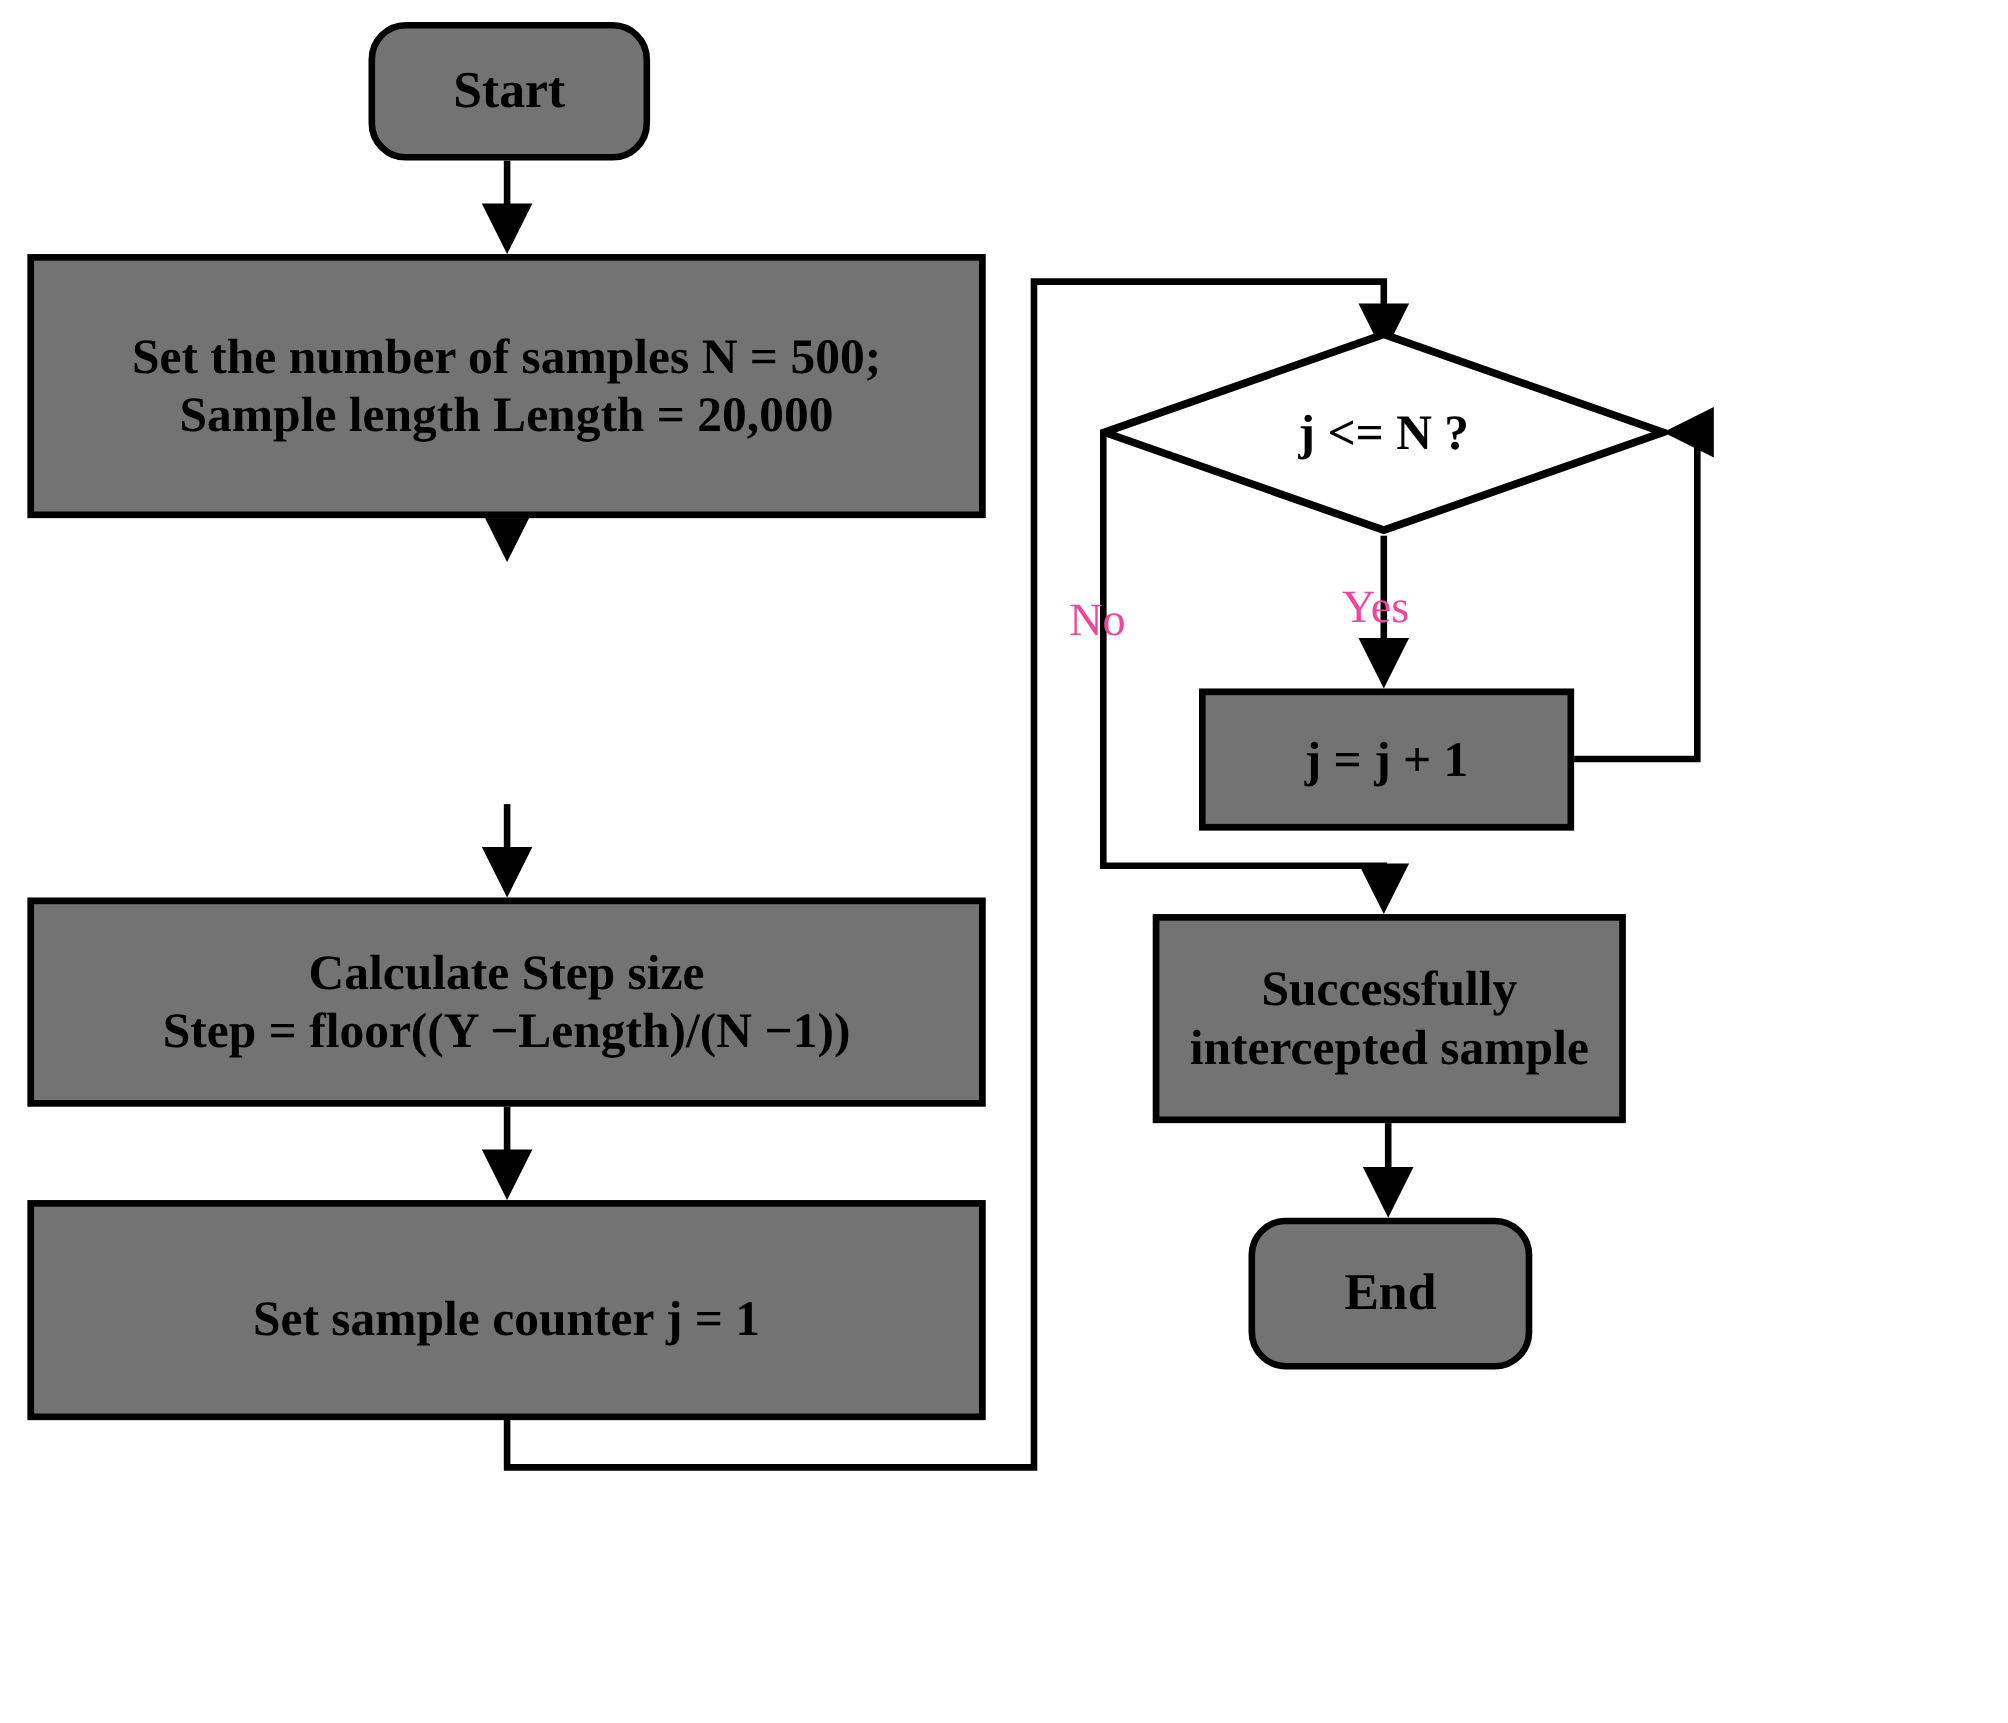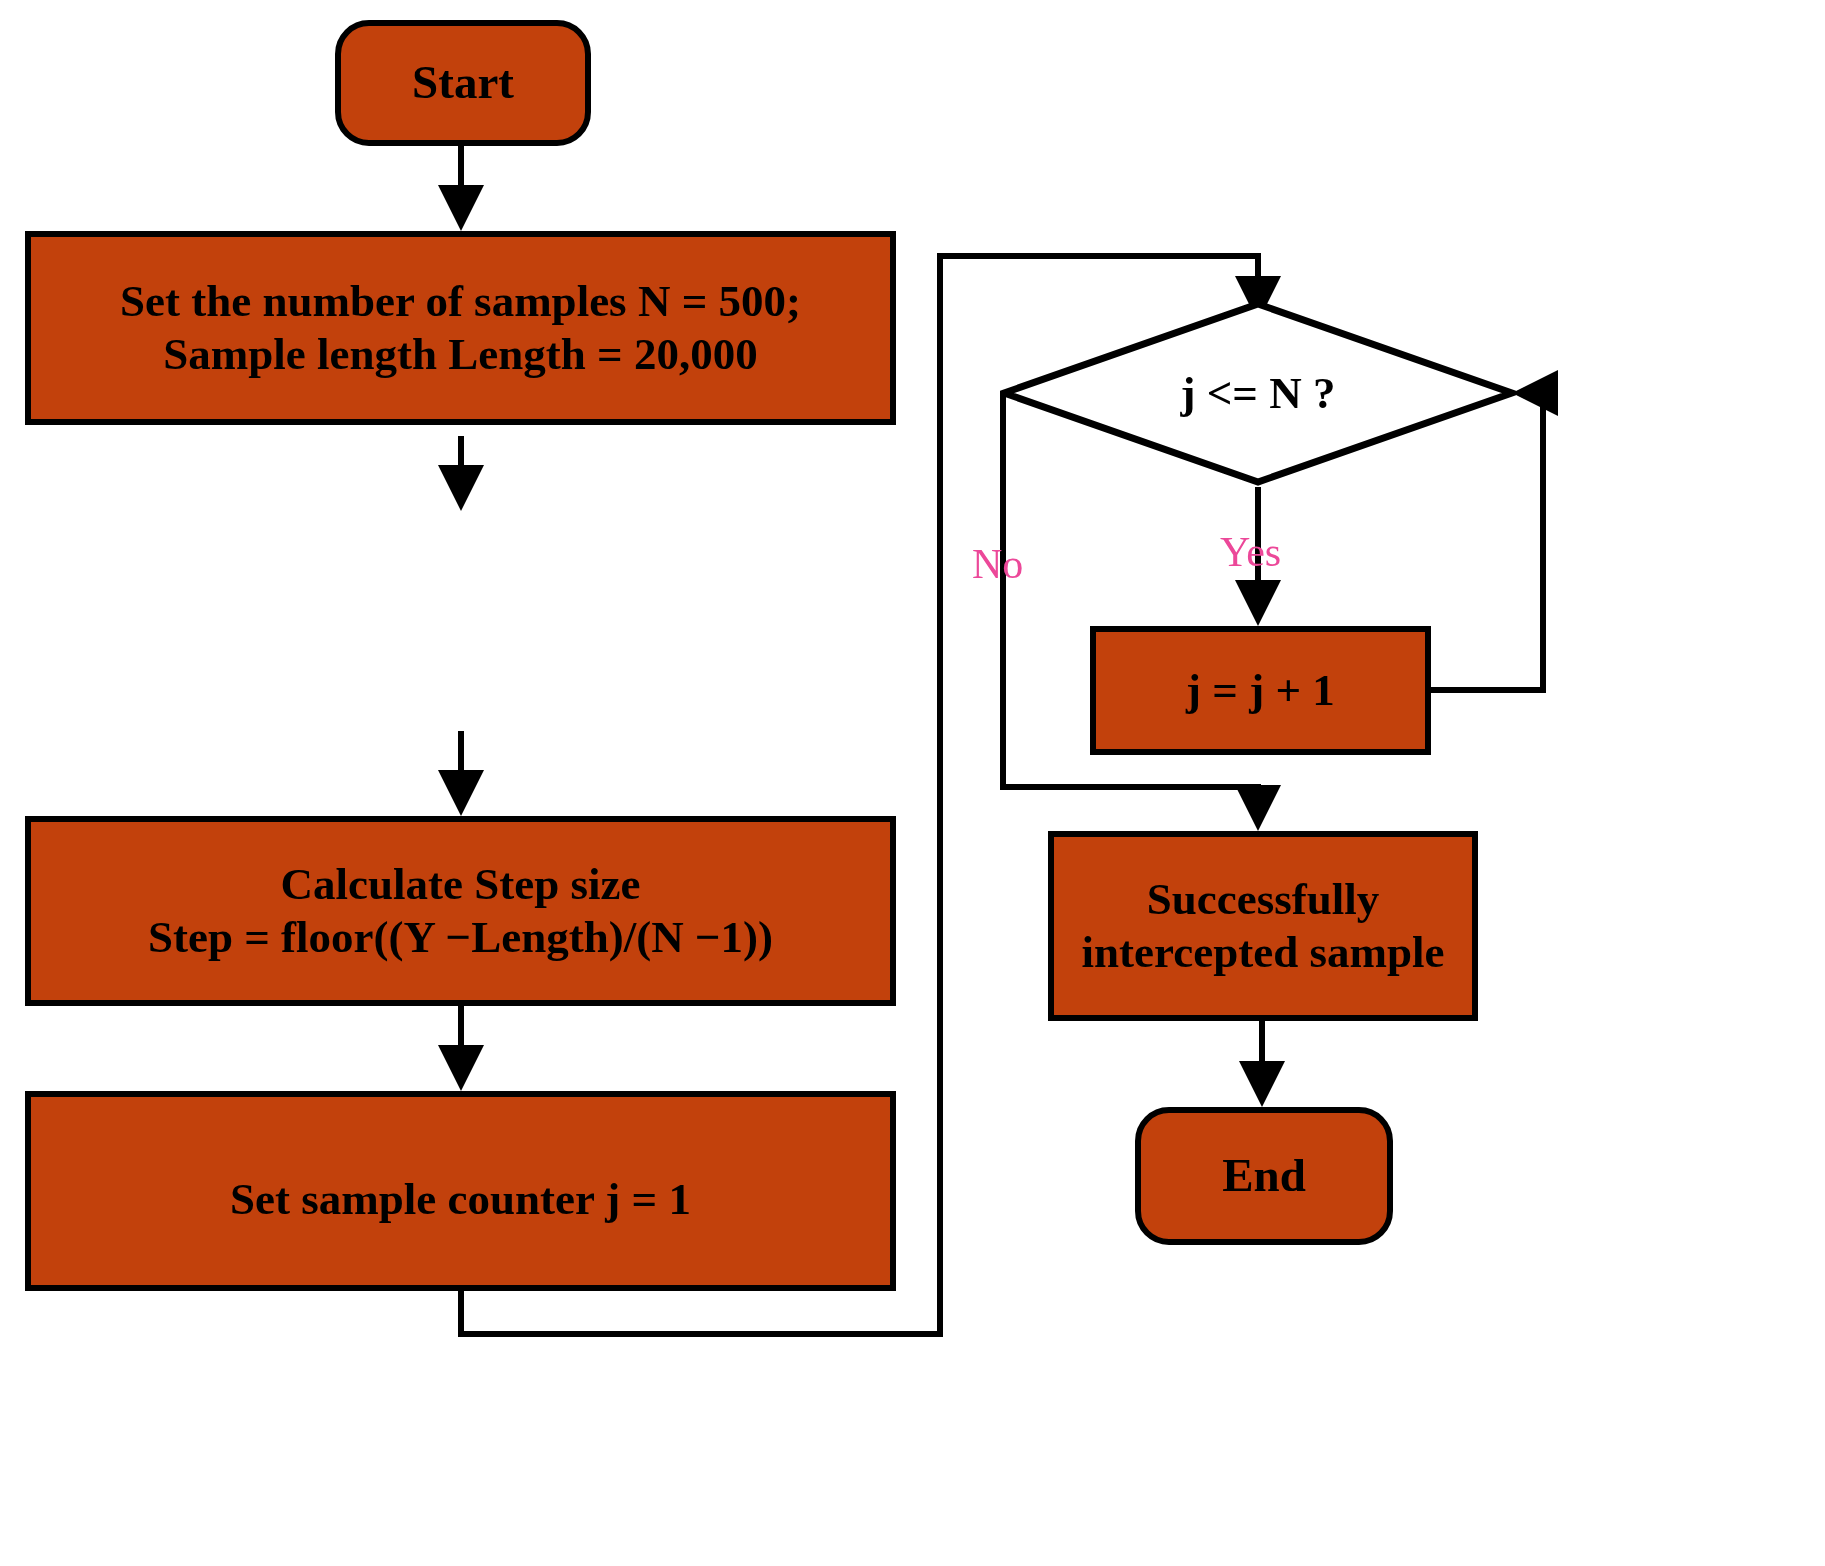--- a/index.html
+++ b/index.html
@@ -21,21 +21,21 @@
     left: 0;
     top: 0;
     width: 1825px;
     height: 1566px;
     pointer-events: none;
   }
   .node {
     position: absolute;
     box-sizing: border-box;
     border: 6px solid #000000;
-    background: #c2410c;
+    background: #737373;
     display: flex;
     align-items: center;
     justify-content: center;
     text-align: center;
   }
   .node .txt {
     font-weight: bold;
     color: #000000;
     line-height: 1.18;
     padding: 0 10px;
@@ -111,21 +111,21 @@
 
       <line x1="1262" y1="1021" x2="1262" y2="1072"></line>
       <polygon points="1262,1107 1239,1061 1285,1061" fill="#000000" stroke="none"></polygon>
     </g>
   </svg>
 
   <div class="node terminal" style="left:335px; top:20px; width:256px; height:126px;">
     <span class="txt" style="font-size:47px;">Start</span>
   </div>
 
-  <div class="node" style="left:25px; top:231px; width:871px; height:194px;">
+  <div class="node" style="left:25px; top:231px; width:871px; height:240px;">
     <span class="txt" style="font-size:45px;">Set the number of samples N = 500;
 Sample length Length  = 20,000</span>
   </div>
 
 
   <div class="node" style="left:25px; top:816px; width:871px; height:190px;">
     <span class="txt" style="font-size:45px;">Calculate Step size
 Step = floor((Y −Length)/(N −1))</span>
   </div>
 

